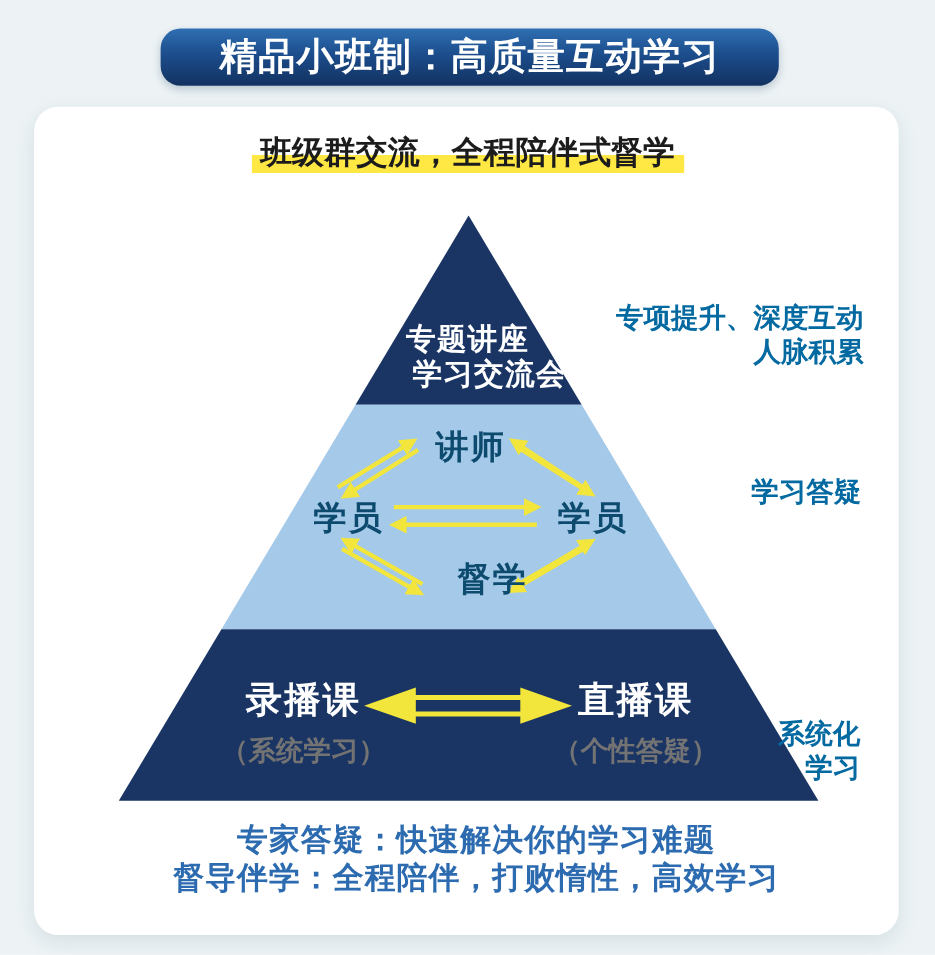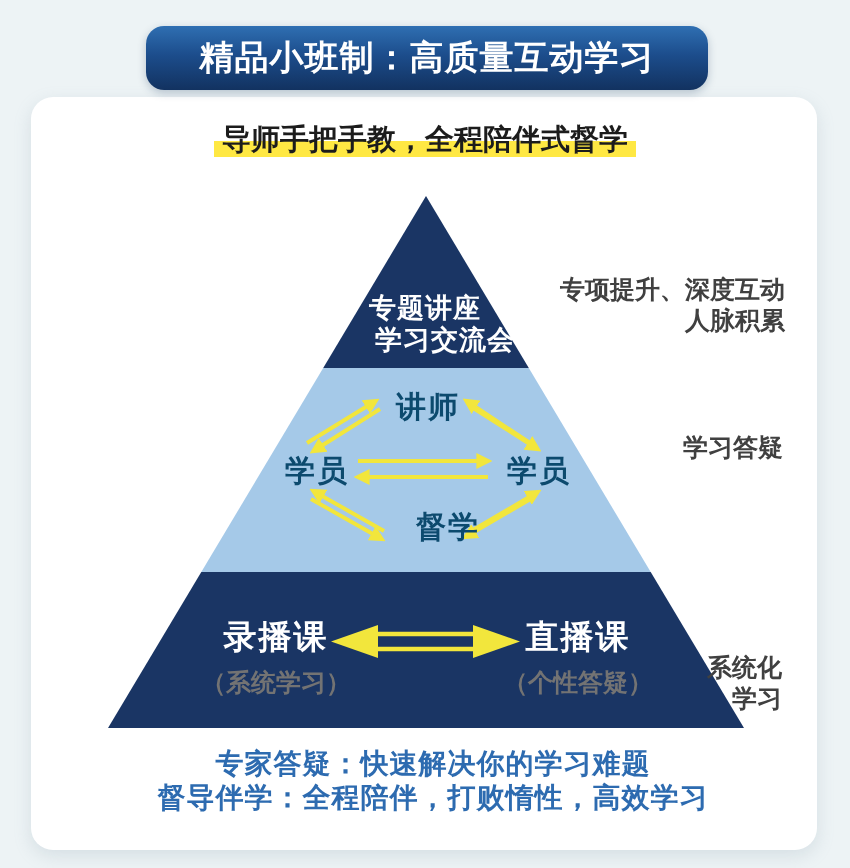--- a/index.html
+++ b/index.html
@@ -2,21 +2,21 @@
 <html><head>
 <meta charset="utf-8">
 <style>
   html,body{margin:0;padding:0;}
   body{
     width:850px;height:868px;position:relative;overflow:hidden;
     background:#edf3f5;
     font-family:"Liberation Sans","DejaVu Sans",sans-serif;
   }
   .banner{
-    position:absolute;left:146px;top:26px;width:562px;height:64px;
+    position:absolute;left:146px;top:26px;width:562px;height:52px;
     background:linear-gradient(180deg,#2f6fb2 0%,#1c4d8c 45%,#123260 100%);
     border-radius:18px;z-index:4;
     display:flex;align-items:center;justify-content:center;
     box-shadow:0 3px 8px rgba(20,50,90,.25);
   }
   .banner-title{
     color:#ffffff;font-size:34px;font-weight:bold;letter-spacing:1px;white-space:nowrap;
   }
   .card{
     position:absolute;left:31px;top:97px;width:786px;height:753px;
@@ -31,39 +31,39 @@
     line-height:37px;padding:0 8px;white-space:nowrap;
     background:linear-gradient(to bottom,rgba(255,232,67,0) 54%,#ffe843 54%,#ffe843 97%,rgba(255,232,67,0) 97%);
   }
   svg.pyramid{position:absolute;left:0;top:0;z-index:2;}
   .lbl{position:absolute;transform:translate(-50%,-50%);white-space:nowrap;z-index:3;}
   .tier-top-line{color:#ffffff;font-size:27px;font-weight:bold;letter-spacing:1px;}
   .mid-label{color:#0c4a6e;font-size:30px;font-weight:bold;letter-spacing:2px;}
   .bot-title{color:#ffffff;font-size:33px;font-weight:bold;letter-spacing:2px;}
   .bot-sub{color:#737373;font-size:25px;font-weight:bold;}
   .annotation{
-    position:absolute;text-align:right;z-index:3;color:#404040;
+    position:absolute;text-align:right;z-index:3;color:#0369a1;
     font-size:25px;font-weight:600;line-height:31px;white-space:nowrap;
   }
   .footer-line{
     position:absolute;left:31px;width:804px;text-align:center;z-index:3;
     color:#2d6bb0;font-size:28px;font-weight:bold;white-space:nowrap;letter-spacing:1px;
   }
 </style>
 </head>
 <body>
 
 <div class="banner">
   <span class="banner-title">精品小班制：高质量互动学习</span>
 </div>
 
 <div class="card"></div>
 
 <div class="subtitle-wrap">
-  <span class="subtitle">导师手把手教，全程陪伴式督学</span>
+  <span class="subtitle">班级群交流，全程陪伴式督学</span>
 </div>
 
 <svg class="pyramid" width="850" height="868" viewBox="0 0 850 868">
   <defs>
     <marker id="ah" viewBox="0 0 10 10" refX="6" refY="5" markerWidth="4" markerHeight="4" orient="auto">
       <path d="M0,0 L10,5 L0,10 Z" fill="#f2e63c"></path>
     </marker>
   </defs>
 
   <polygon points="426,196 528.8,368 323.2,368" fill="#1a3564"></polygon>

